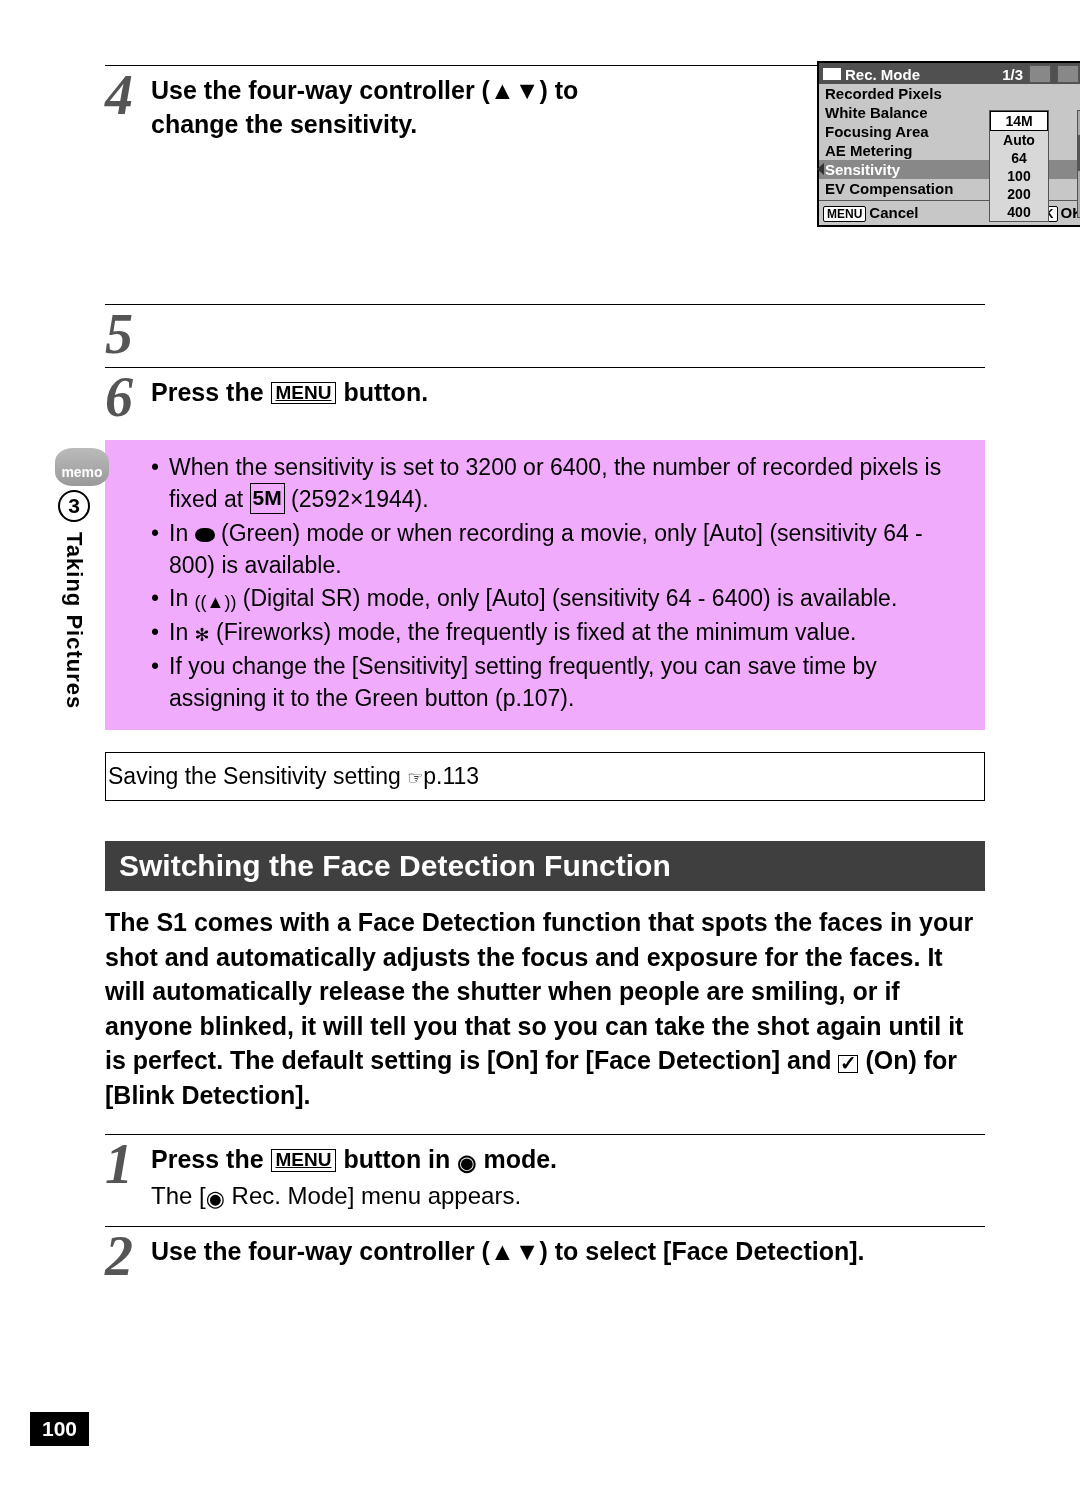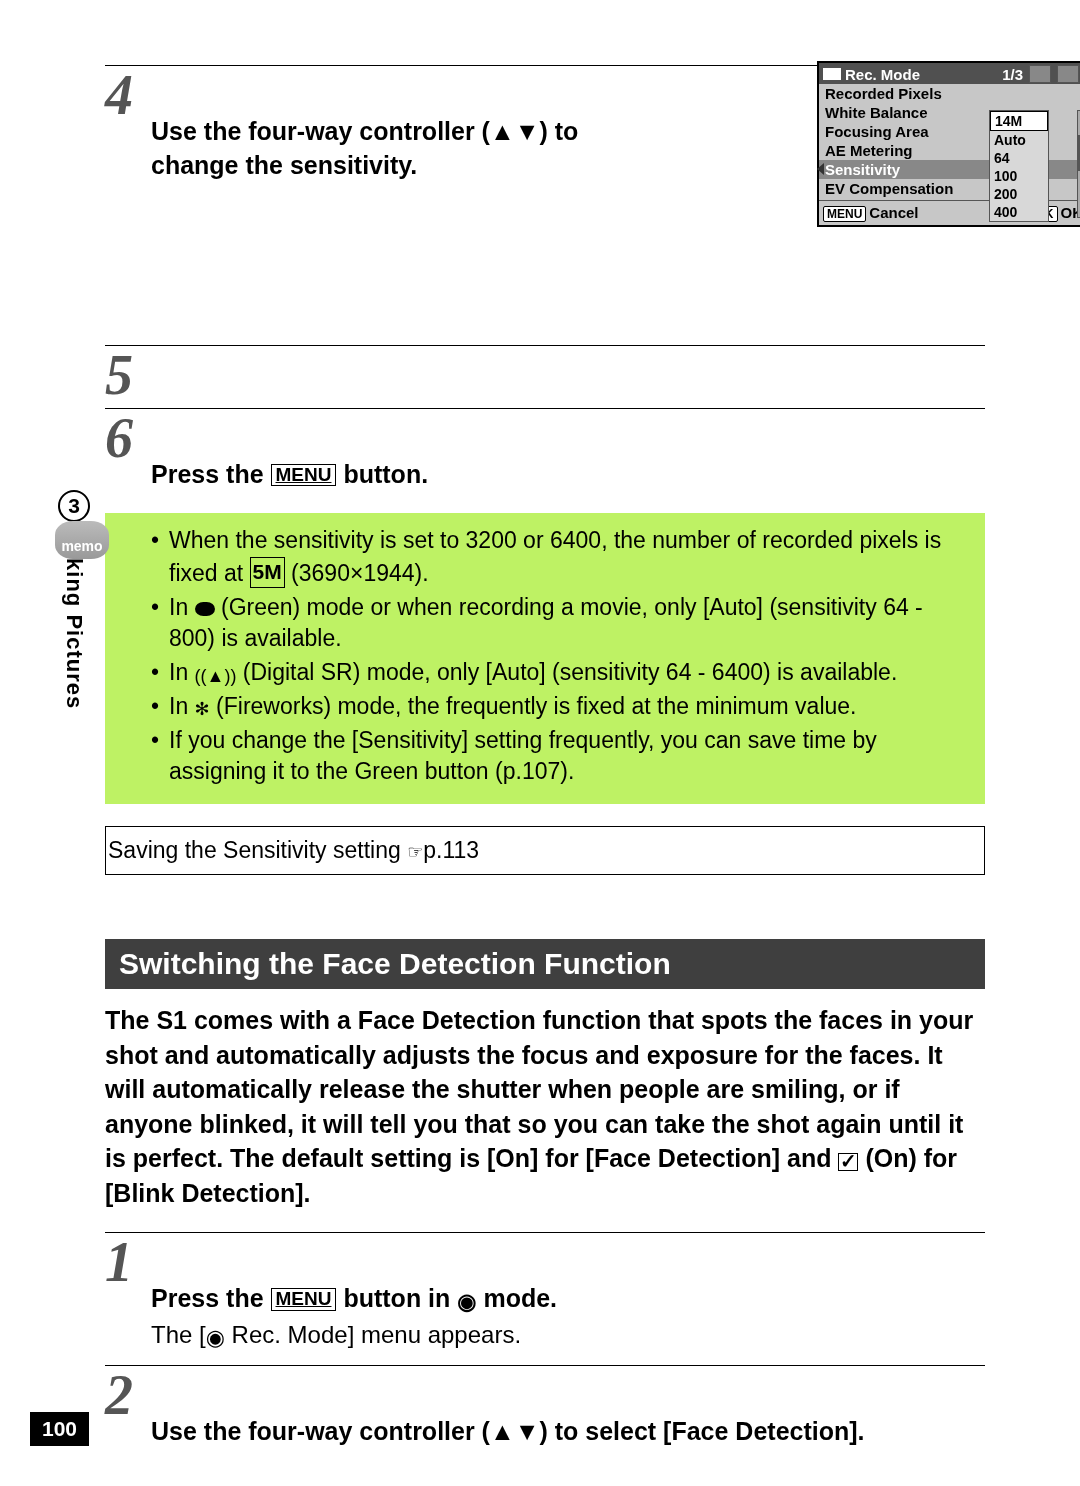--- a/index.html
+++ b/index.html
@@ -27,21 +27,21 @@
     font-family: "Brush Script MT", cursive;
     font-style: italic;
     font-weight: bold;
     font-size: 56px;
     line-height: 42px;
     color: #555;
     width: 46px;
     flex-shrink: 0;
     text-align: left;
   }
-  .step-body { flex: 1; margin-top: 41px; }
+  .step-body { flex: 1; }
   .step-head {
     font-size: 25px;
     font-weight: bold;
     line-height: 1.35;
   }
   .step-sub {
     font-size: 24px;
     line-height: 1.35;
     margin-top: 2px;
   }
@@ -92,38 +92,38 @@
   }
   .ms-valcol {
     position:absolute;
     left:170px; top:26px;
     width:60px;
     background:#d8d8d8;
     border:1px solid #555;
     font-size:14px;
     font-weight:bold;
   }
-  .ms-valcol div { padding:1px 4px; }
+  .ms-valcol div { padding:1px 4px;text-align:center; }
   .ms-scroll {
     position:absolute; right:2px; top:26px; width:8px; height:108px;
     background:#aaa; border:1px solid #555;
   }
   .ms-scroll-thumb { width:100%; height:36px; background:#555; margin-top:24px;}
   .ms-footer {
     display:flex; justify-content:space-between;
     border-top:1.5px solid #555;
     padding:3px 4px;
     font-weight:bold;
     font-size:15px;
   }
   .kbox { display:inline-block; border:1.5px solid #000; padding:0 3px; font-size:12px; background:#fff; color:#000; border-radius:2px; margin-right:3px;}
   .memo-box {
     margin-top: 22px;
     border: none;
-    background: #bef264;
+    background: #f0abfc;
     padding: 12px 14px 14px 46px;
     font-size: 23px;
     line-height: 1.38;
     position: relative;
   }
   .memo-box ul { list-style: none; padding-left: 0; }
   .memo-box li { position:relative; padding-left: 18px; margin-bottom: 2px;}
   .memo-box li::before { content:"•"; position:absolute; left:0; top:0; }
   .memo-tag {
     position:absolute; left:-50px; top:8px;
@@ -134,21 +134,21 @@
     display:flex; align-items:flex-end; justify-content:center;
     padding-bottom:3px;
   }
   .saving-box {
     border:1.5px solid #000;
     margin-top:22px;
     padding:10px 2px;
     font-size:23px;
   }
   .section-bar {
-    margin-top:64px;
+    margin-top:40px;
     background:#3f3f3f;
     color:#fff;
     font-size:30px;
     font-weight:bold;
     padding:8px 14px;
   }
   .para {
     font-size:25px;
     line-height:1.38;
     margin-top:14px;
@@ -288,21 +288,21 @@
       <div class="step-head">
         <span>Press the </span><span class="menu-btn">MENU</span><span> button.</span>
       </div>
     </div>
   </div>
 
   <div class="memo-box">
     <div class="memo-tag">memo</div>
     <ul>
       <li>
-        <span>When the sensitivity is set to 3200 or 6400, the number of recorded pixels is fixed at </span><span class="icon-5m">5M</span><span> (3690×1944).</span>
+        <span>When the sensitivity is set to 3200 or 6400, the number of recorded pixels is fixed at </span><span class="icon-5m">5M</span><span> (2592×1944).</span>
       </li>
       <li>
         <span>In </span><span class="icon-oval"></span><span> (Green) mode or when recording a movie, only [Auto] (sensitivity 64 - 800) is available.</span>
       </li>
       <li>
         <span>In </span><span class="icon-sr">((▲))</span><span> (Digital SR) mode, only [Auto] (sensitivity 64 - 6400) is available.</span>
       </li>
       <li>
         <span>In </span><span class="icon-fw">✻</span><span> (Fireworks) mode, the frequently is fixed at the minimum value.</span>
       </li>

